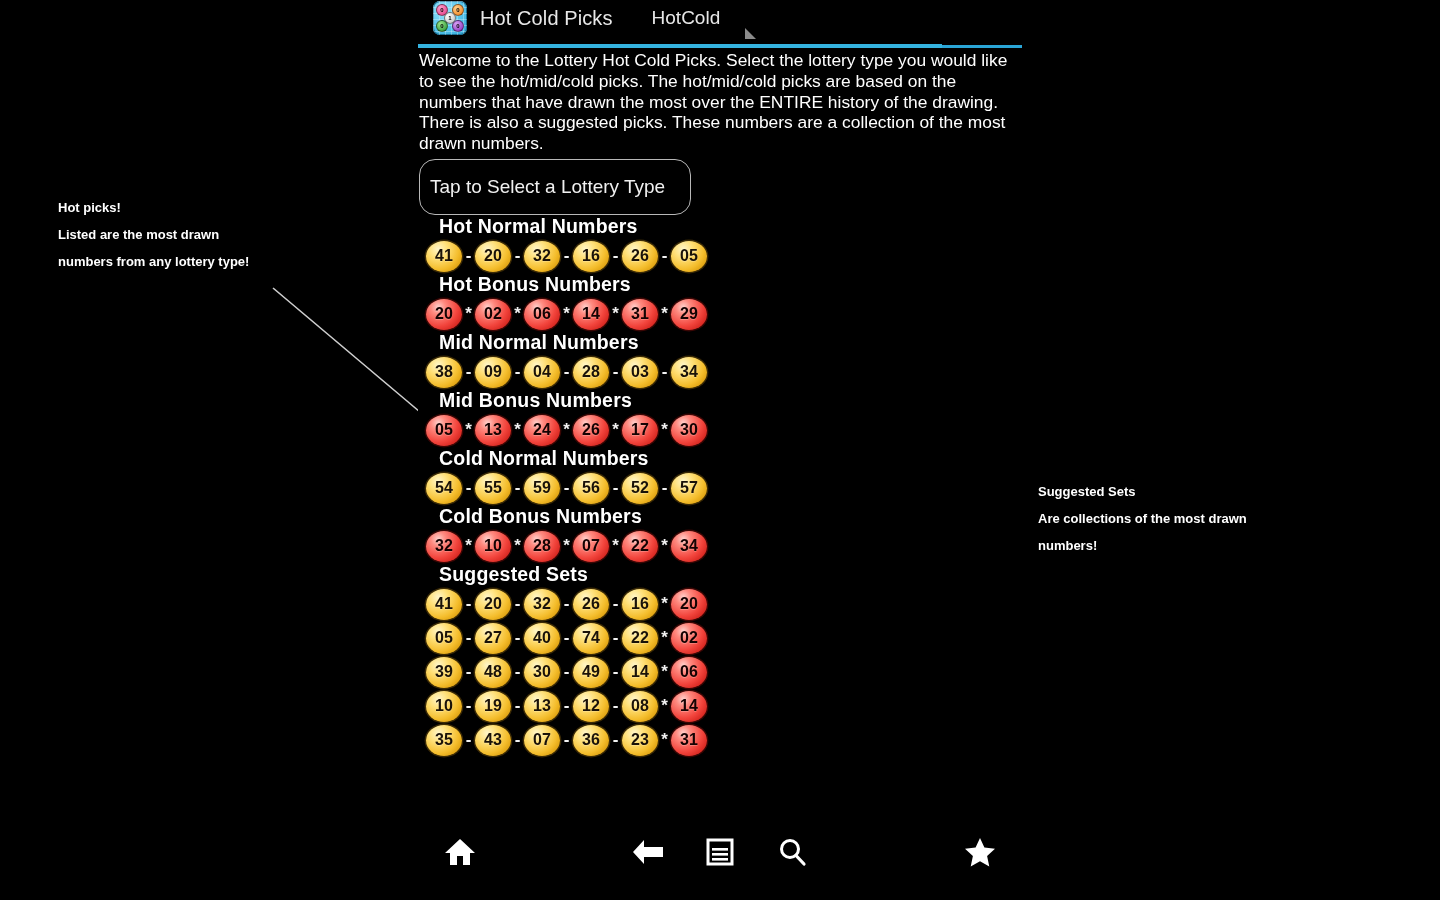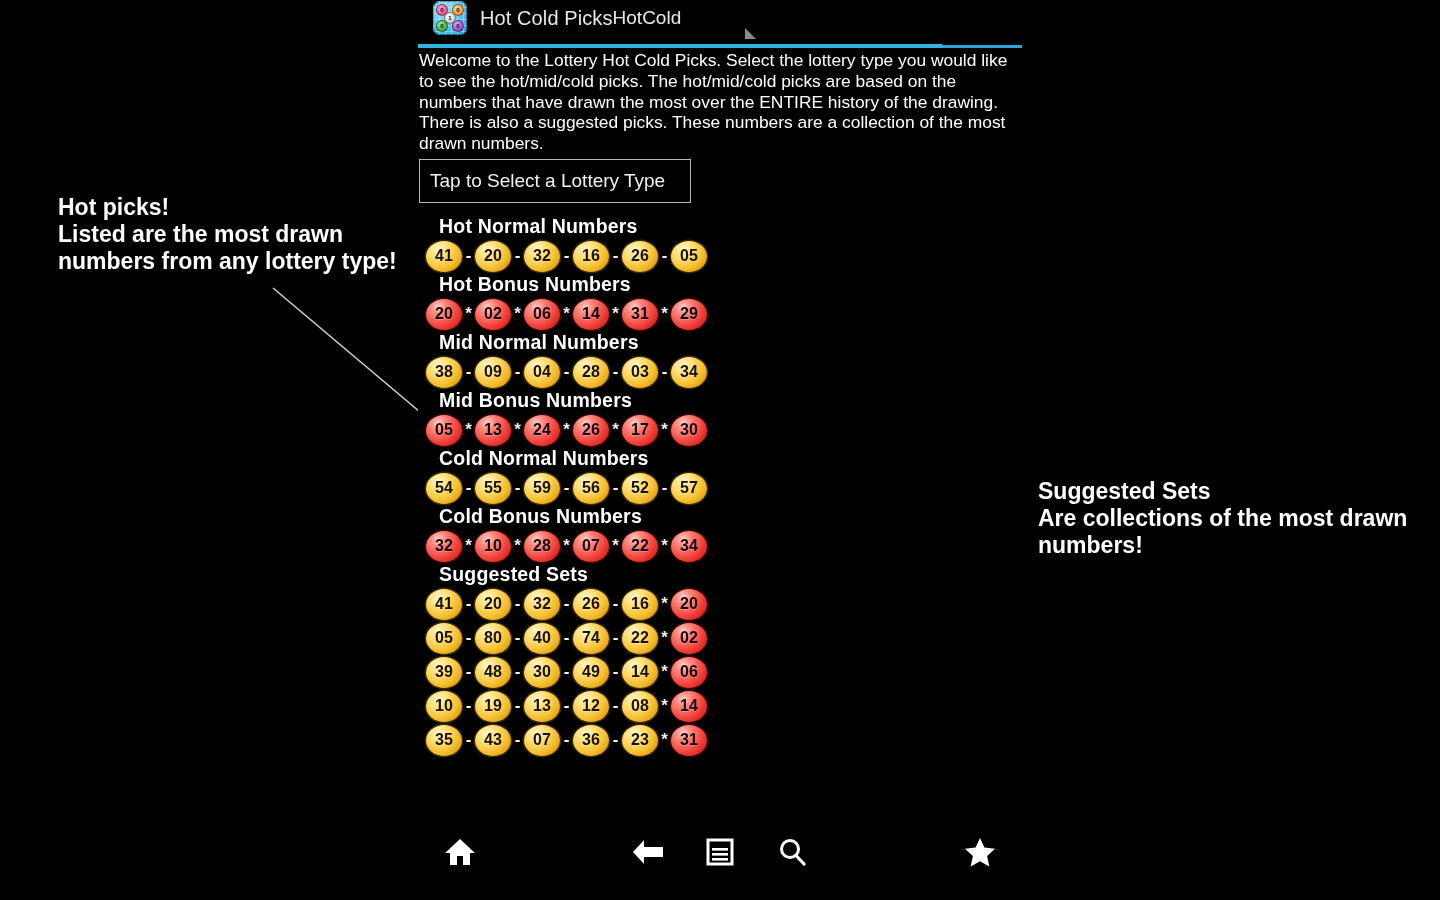--- a/index.html
+++ b/index.html
@@ -49,21 +49,21 @@
   .b2 { right:3px; top:3px;  background:radial-gradient(circle at 35% 30%, #ffd08a, #f07a12); }
   .b3 { left:11px; top:11px; background:radial-gradient(circle at 35% 30%, #ffffff, #b9bcbe); }
   .b4 { left:3px;  bottom:3px; background:radial-gradient(circle at 35% 30%, #9de88a, #1d8c2c); }
   .b5 { right:3px; bottom:3px; background:radial-gradient(circle at 35% 30%, #d8a4f5, #8322b8); }
 
   .bar-title {
     margin-left:13px; font-size:20px; color:#e8e8e8; letter-spacing:.1px;
     white-space:nowrap;
   }
   .bar-subtitle {
-    font-size:19px; color:#e8e8e8; white-space:nowrap;
+    margin-left:39px; font-size:19px; color:#e8e8e8; white-space:nowrap;
   }
   .overflow-tri {
     position:absolute; left:327px; top:28px;
     width:0; height:0;
     border-left:11px solid transparent;
     border-bottom:11px solid #8a8a8a;
     transform:scaleX(-1);
   }
   .divider {
     position:absolute; top:44px; left:0; width:604px; height:4px;
@@ -72,22 +72,22 @@
   .divider .seg-b { position:absolute; left:524px; top:1px; width:80px; height:3px; background:#2aa5d6; }
 
   
   .welcome {
     position:absolute; left:1px; top:50px; width:602px;
     font-size:17.4px; line-height:20.8px; color:#ffffff;
   }
 
   
   .select-btn {
-    position:absolute; left:1px; top:159px; width:272px; height:44px;
-    border:1.5px solid #b8b8b8; border-radius:0;
+    position:absolute; left:1px; top:159px; width:272px; height:56px;
+    border:1.5px solid #b8b8b8; border-radius:16px;
     background:#000;
     display:flex; align-items:center;
     padding-left:10px;
     font-size:19px; color:#f0f0f0;
     cursor:pointer;
   }
 
   
   .content { position:absolute; left:0; top:215px; width:604px; height:603px; overflow:hidden; }
   .sec-head {
@@ -134,21 +134,21 @@
   .nav-home   { left:20px; }
   .nav-back   { left:208px; }
   .nav-menu   { left:280px; }
   .nav-search { left:352px; }
   .nav-star   { left:540px; }
   .nav-btn svg { display:block; }
 
   
   .anno {
     position:absolute; color:#ffffff; font-weight:bold;
-    font-size:23px; line-height:27px; white-space:pre-line;
+    font-size:13px; line-height:27px; white-space:pre-line;
   }
   .anno-left  { left:58px; top:194px; width:360px; }
   .anno-right { left:1038px; top:478px; width:380px; }
   .leader { position:absolute; pointer-events:none; }
 </style>
 </head>
 <body>
 
 <div id="root">
 
@@ -301,21 +301,21 @@
               <span class="sep">-</span>
               <span class="ball gold">26</span>
               <span class="sep">-</span>
               <span class="ball gold">16</span>
               <span class="sep">*</span>
               <span class="ball red">20</span>
             </div>
             <div class="ball-row">
               <span class="ball gold">05</span>
               <span class="sep">-</span>
-              <span class="ball gold">80</span>
+              <span class="ball gold">27</span>
               <span class="sep">-</span>
               <span class="ball gold">40</span>
               <span class="sep">-</span>
               <span class="ball gold">74</span>
               <span class="sep">-</span>
               <span class="ball gold">22</span>
               <span class="sep">*</span>
               <span class="ball red">02</span>
             </div>
             <div class="ball-row">

